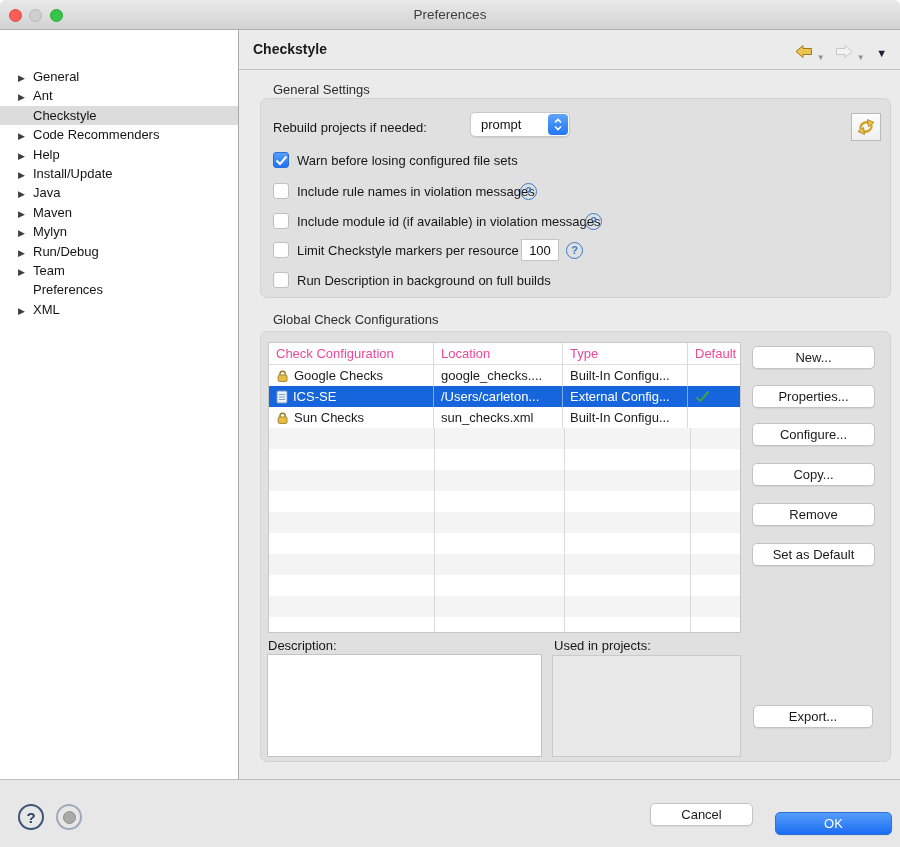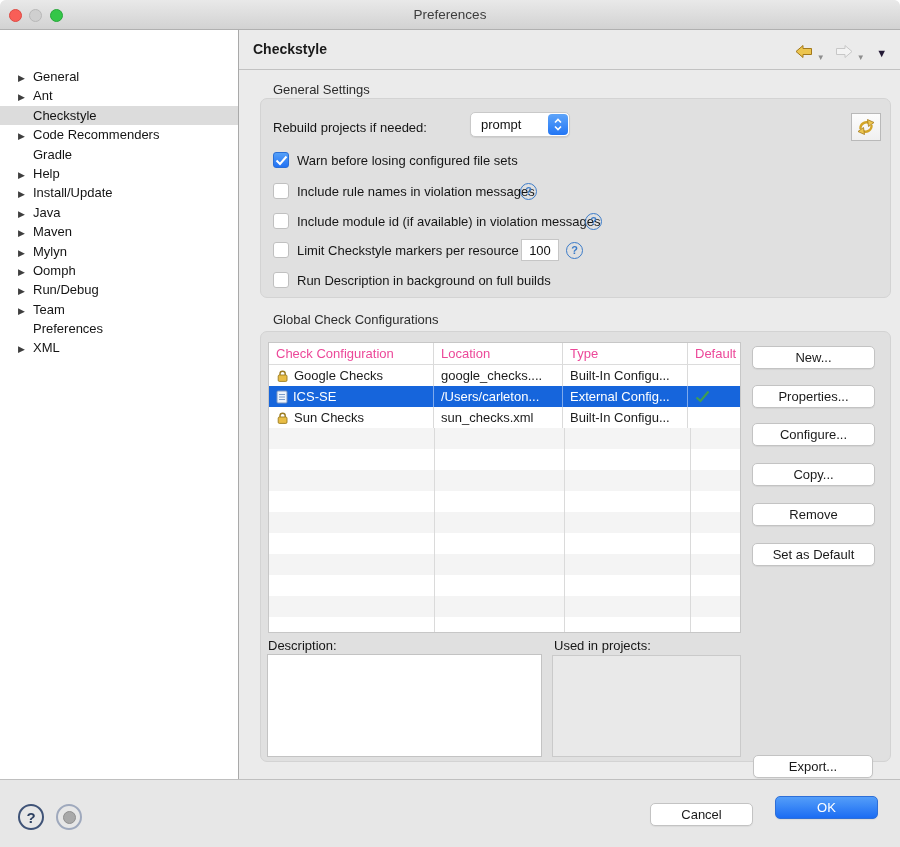--- a/index.html
+++ b/index.html
@@ -111,21 +111,21 @@
     position:relative;
   }
   .filler .vline { position:absolute; top:0; bottom:0; width:1px; background:#dadada; }
   
   .side-btn, .export-btn, .footer-btn {
     position:absolute; height:23px; background:#ffffff; border:1px solid #c3c3c3;
     border-radius:5px; font-size:13px; color:#1a1a1a; text-align:center; line-height:21px;
     box-shadow:0 1px 1px rgba(0,0,0,.06); cursor:default;
   }
   .side-btn { left:752px; width:123px; }
-  .export-btn { left:753px; top:755px; width:120px; }
+  .export-btn { left:753px; top:705px; width:120px; }
   
   .desc-area {
     position:absolute; left:267px; top:654px; width:275px; height:103px;
     background:#ffffff; border:1px solid #c3c3c3; resize:none; outline:none;
     font:13px "Liberation Sans","DejaVu Sans",sans-serif;
   }
   .used-area {
     position:absolute; left:552px; top:655px; width:189px; height:102px;
     background:#e9e9e9; border:1px solid #cacaca;
   }
@@ -136,21 +136,21 @@
   }
   .round-icon {
     position:absolute; top:24px; width:26px; height:26px; border-radius:50%;
     display:flex; align-items:center; justify-content:center;
   }
   .help-round { left:18px; border:2px solid #3f5377; color:#2c3f60; font-size:15px; font-weight:bold; }
   .rec-round  { left:56px; border:2px solid #9fa9bd; }
   .rec-dot { width:13px; height:13px; border-radius:50%; background:#a9a9a9; border:1px solid #8f8f8f; }
   .footer-btn.cancel { left:650px; top:23px; width:103px; }
   .footer-btn.ok {
-    left:775px; top:16px; width:103px; color:#ffffff;
+    left:775px; top:32px; width:117px; color:#ffffff;
     background:linear-gradient(#549ef9,#1b6cf3); border:1px solid #2e6fd8;
   }
 </style>
 </head>
 <body>
 
 <div class="window">
 
   <div class="titlebar">
     <span class="tl red"></span>
@@ -158,27 +158,25 @@
     <span class="tl green"></span>
     <div class="title">Preferences</div>
   </div>
 
   <div class="sidebar">
     <div class="tree">
       <div class="tree-item"><span class="tri">▶</span><span class="tree-label">General</span></div>
       <div class="tree-item"><span class="tri">▶</span><span class="tree-label">Ant</span></div>
       <div class="tree-item selected"><span class="tri hidden">▶</span><span class="tree-label">Checkstyle</span></div>
       <div class="tree-item"><span class="tri">▶</span><span class="tree-label">Code Recommenders</span></div>
-      <div class="tree-item"><span class="tri hidden">▶</span><span class="tree-label">Gradle</span></div>
       <div class="tree-item"><span class="tri">▶</span><span class="tree-label">Help</span></div>
       <div class="tree-item"><span class="tri">▶</span><span class="tree-label">Install/Update</span></div>
       <div class="tree-item"><span class="tri">▶</span><span class="tree-label">Java</span></div>
       <div class="tree-item"><span class="tri">▶</span><span class="tree-label">Maven</span></div>
       <div class="tree-item"><span class="tri">▶</span><span class="tree-label">Mylyn</span></div>
-      <div class="tree-item"><span class="tri">▶</span><span class="tree-label">Oomph</span></div>
       <div class="tree-item"><span class="tri">▶</span><span class="tree-label">Run/Debug</span></div>
       <div class="tree-item"><span class="tri">▶</span><span class="tree-label">Team</span></div>
       <div class="tree-item"><span class="tri hidden">▶</span><span class="tree-label">Preferences</span></div>
       <div class="tree-item"><span class="tri">▶</span><span class="tree-label">XML</span></div>
     </div>
   </div>
 
   <div class="page-title">Checkstyle</div>
   <div class="navicons">
     <span><svg width="18" height="15" viewBox="0 0 18 15">

